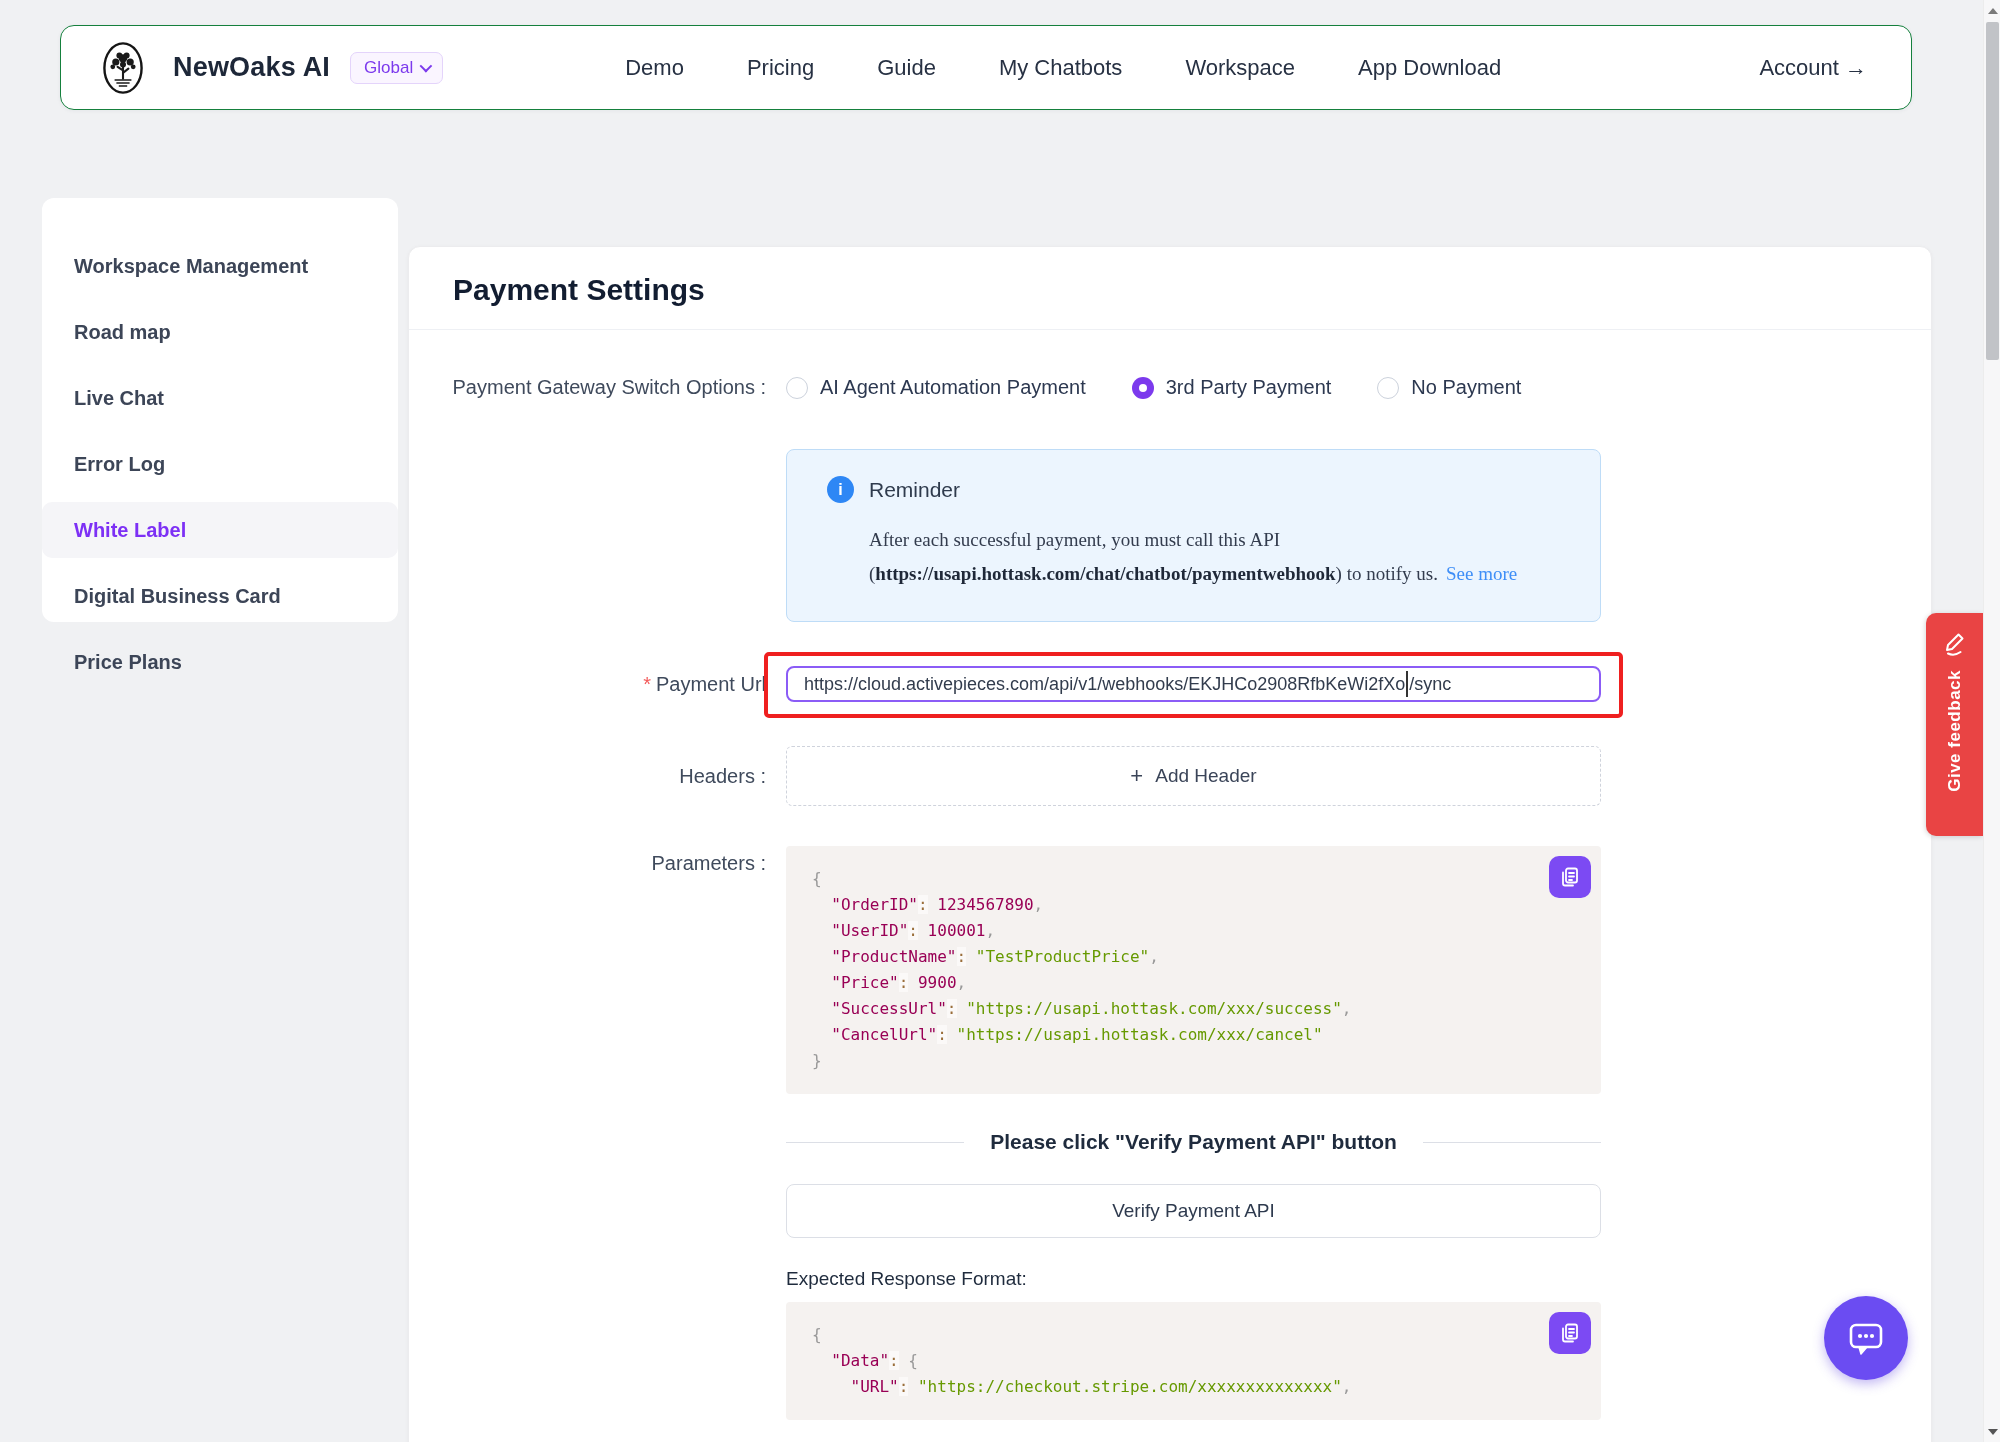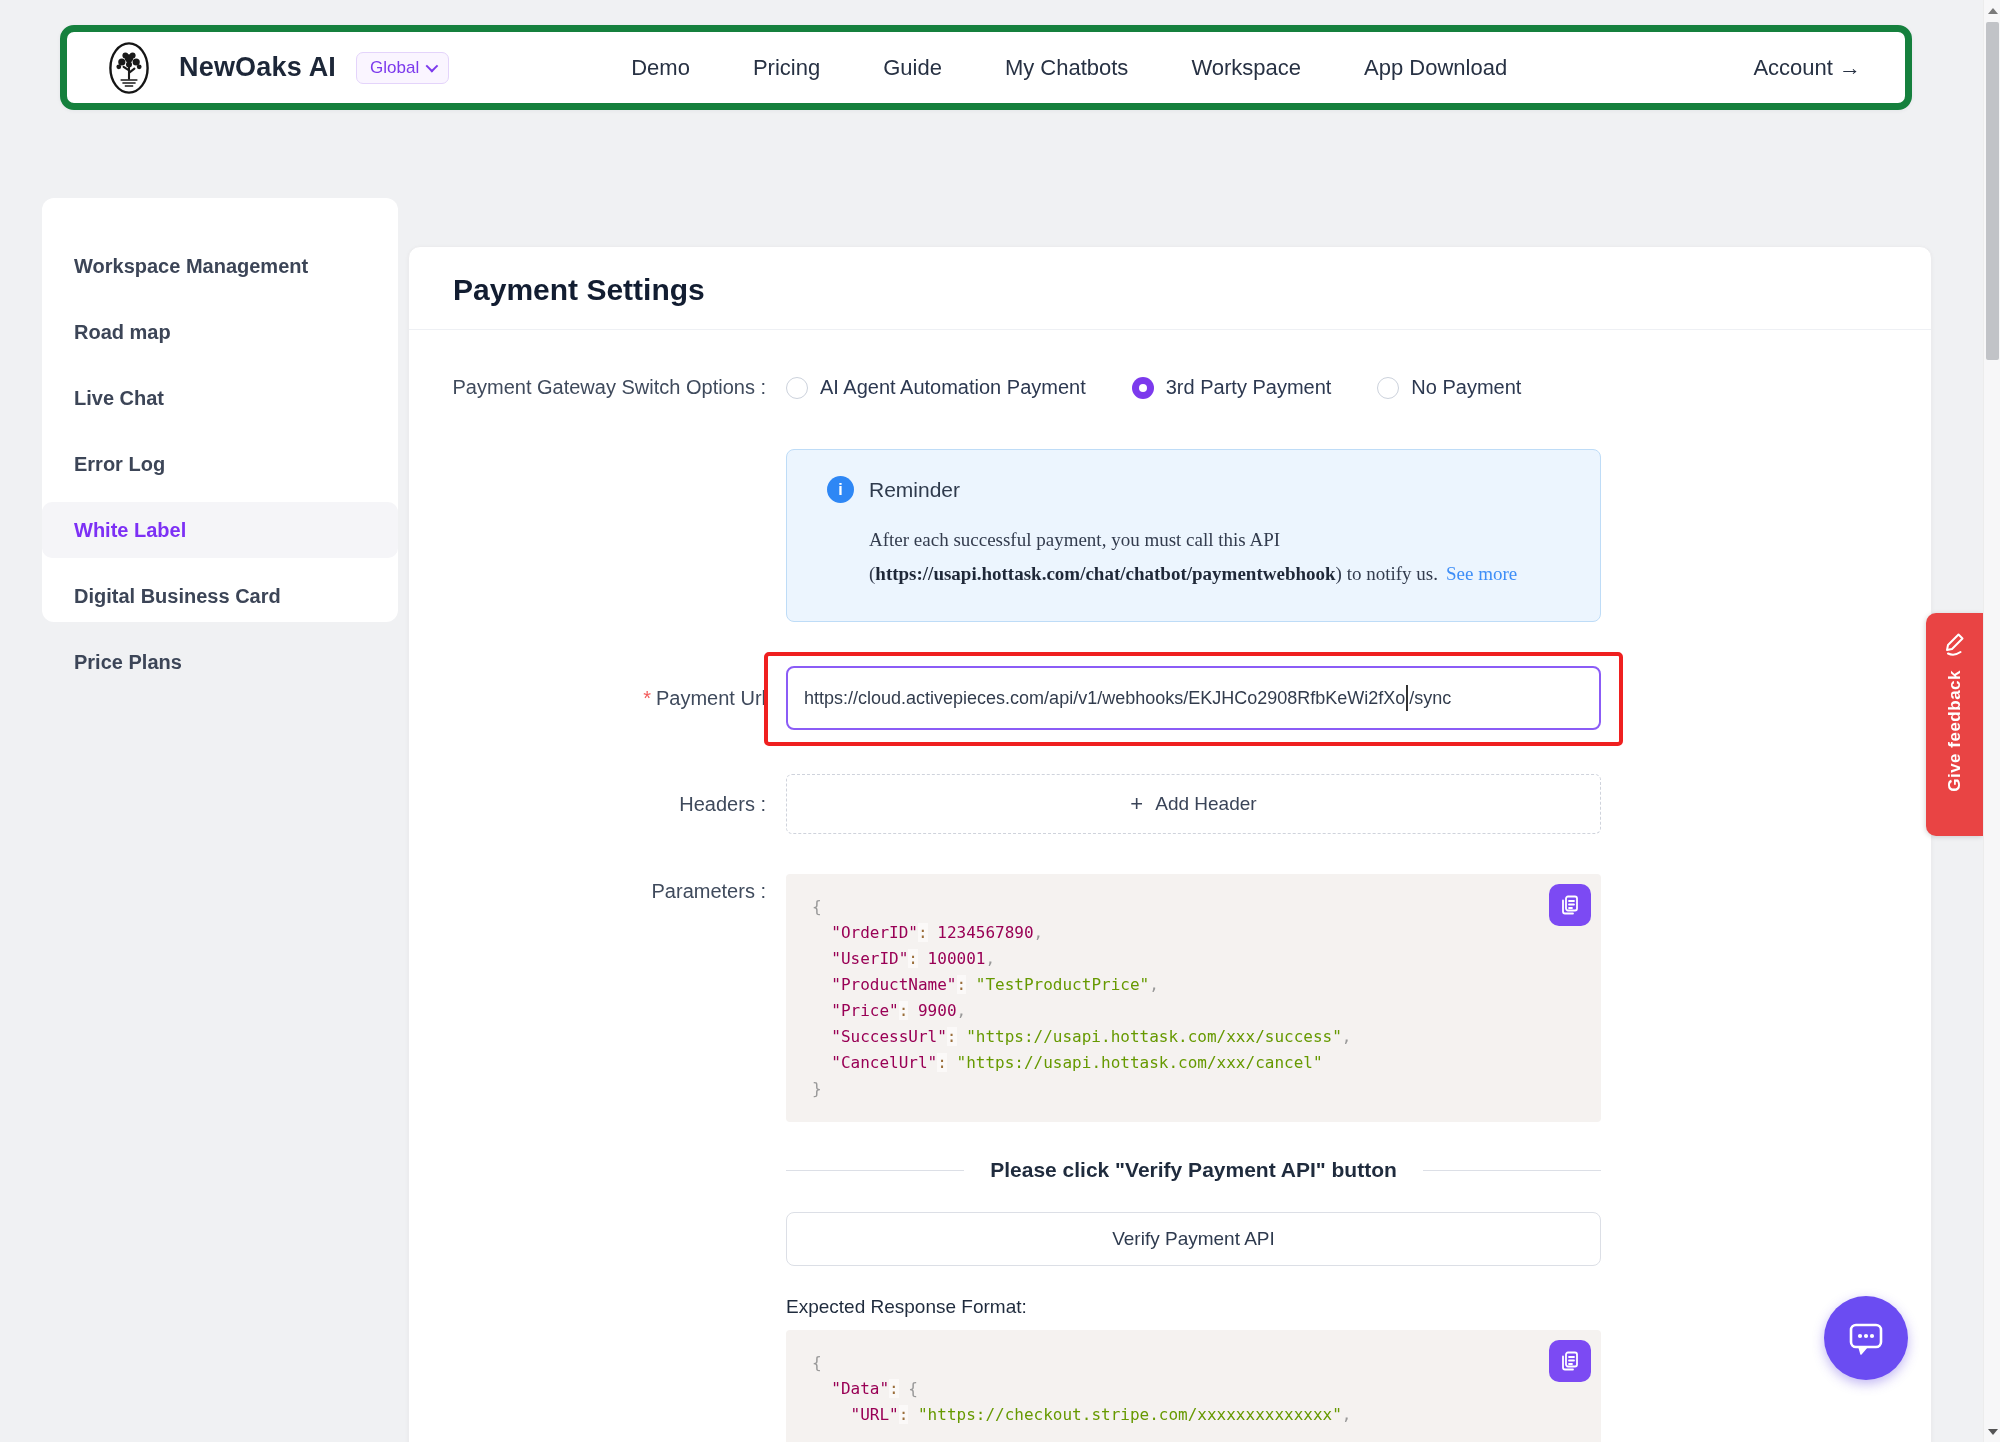--- a/index.html
+++ b/index.html
@@ -15,21 +15,21 @@
   .scroll-arrow { position:absolute; left:0; width:17px; height:17px; display:flex; align-items:center; justify-content:center; }
   .scroll-arrow.up { top:2px; }
   .scroll-arrow.down { bottom:2px; }
   .tri-up { width:0; height:0; border-left:5px solid transparent; border-right:5px solid transparent; border-bottom:6px solid #7a7a7a; }
   .tri-down { width:0; height:0; border-left:5px solid transparent; border-right:5px solid transparent; border-top:6px solid #555; }
   .scroll-thumb { position:absolute; left:2px; top:22px; width:13px; height:338px; background:#c1c3c7; border-radius:2px; }
 
   
   .header-card {
     position:absolute; left:60px; top:25px; width:1852px; height:85px;
-    background:#fff; border:7px solid #15803d; border-radius:14px;
+    background:#fff; border:1px solid #15803d; border-radius:14px;
     box-shadow:0 1px 4px rgba(20,30,50,.05);
     display:flex; align-items:center; padding:0 44px 0 32px;
   }
   .brand-logo { width:60px; height:60px; flex:0 0 auto; }
   .brand-name { margin-left:20px; font-size:27px; font-weight:600; color:#1d2738; letter-spacing:.2px; }
   .global-badge {
     margin-left:20px; display:inline-flex; align-items:center; gap:7px;
     background:#faf5ff; border:1px solid #e4d4fb; border-radius:7px;
     color:#7c3aed; font-size:17px; padding:5px 13px; cursor:pointer;
   }
@@ -76,21 +76,21 @@
   .info-icon { width:27px; height:27px; border-radius:50%; background:#2e87f5; color:#fff; font-size:16px; font-weight:700; display:flex; align-items:center; justify-content:center; font-style:normal; }
   .reminder-title { font-size:21px; color:#2f3b4d; }
   .reminder-body { margin:20px 0 0 42px; font-size:19px; line-height:34px; color:#333c4e; max-width:700px;font-family:Liberation Serif, serif; }
   .reminder-body b { color:#1f2838; }
   .see-more { color:#3e8ef7; cursor:pointer; margin-left:8px; }
 
   
   .url-row { margin-top:44px; }
   .url-wrap { position:relative; }
   .url-input {
-    width:815px; height:64px; border:2px solid #8b5cf6; border-radius:8px; background:#fff;
+    width:815px; height:36px; border:2px solid #8b5cf6; border-radius:8px; background:#fff;
     display:flex; align-items:center; padding:0 16px; font-size:18px; color:#323c4d; cursor:text;
     white-space:nowrap; overflow:hidden;
   }
   .caret { display:inline-block; width:2px; height:26px; background:#333; margin:0 1px; vertical-align:middle; }
   .red-frame { position:absolute; left:-22px; top:-14px; right:-22px; bottom:-16px; border:4px solid #ef2020; border-radius:5px; pointer-events:none; }
 
   
   .headers-row { margin-top:44px; }
   .add-header-btn {
     width:815px; height:60px; border:1px dashed #cfd3dc; border-radius:6px; background:#fff;

